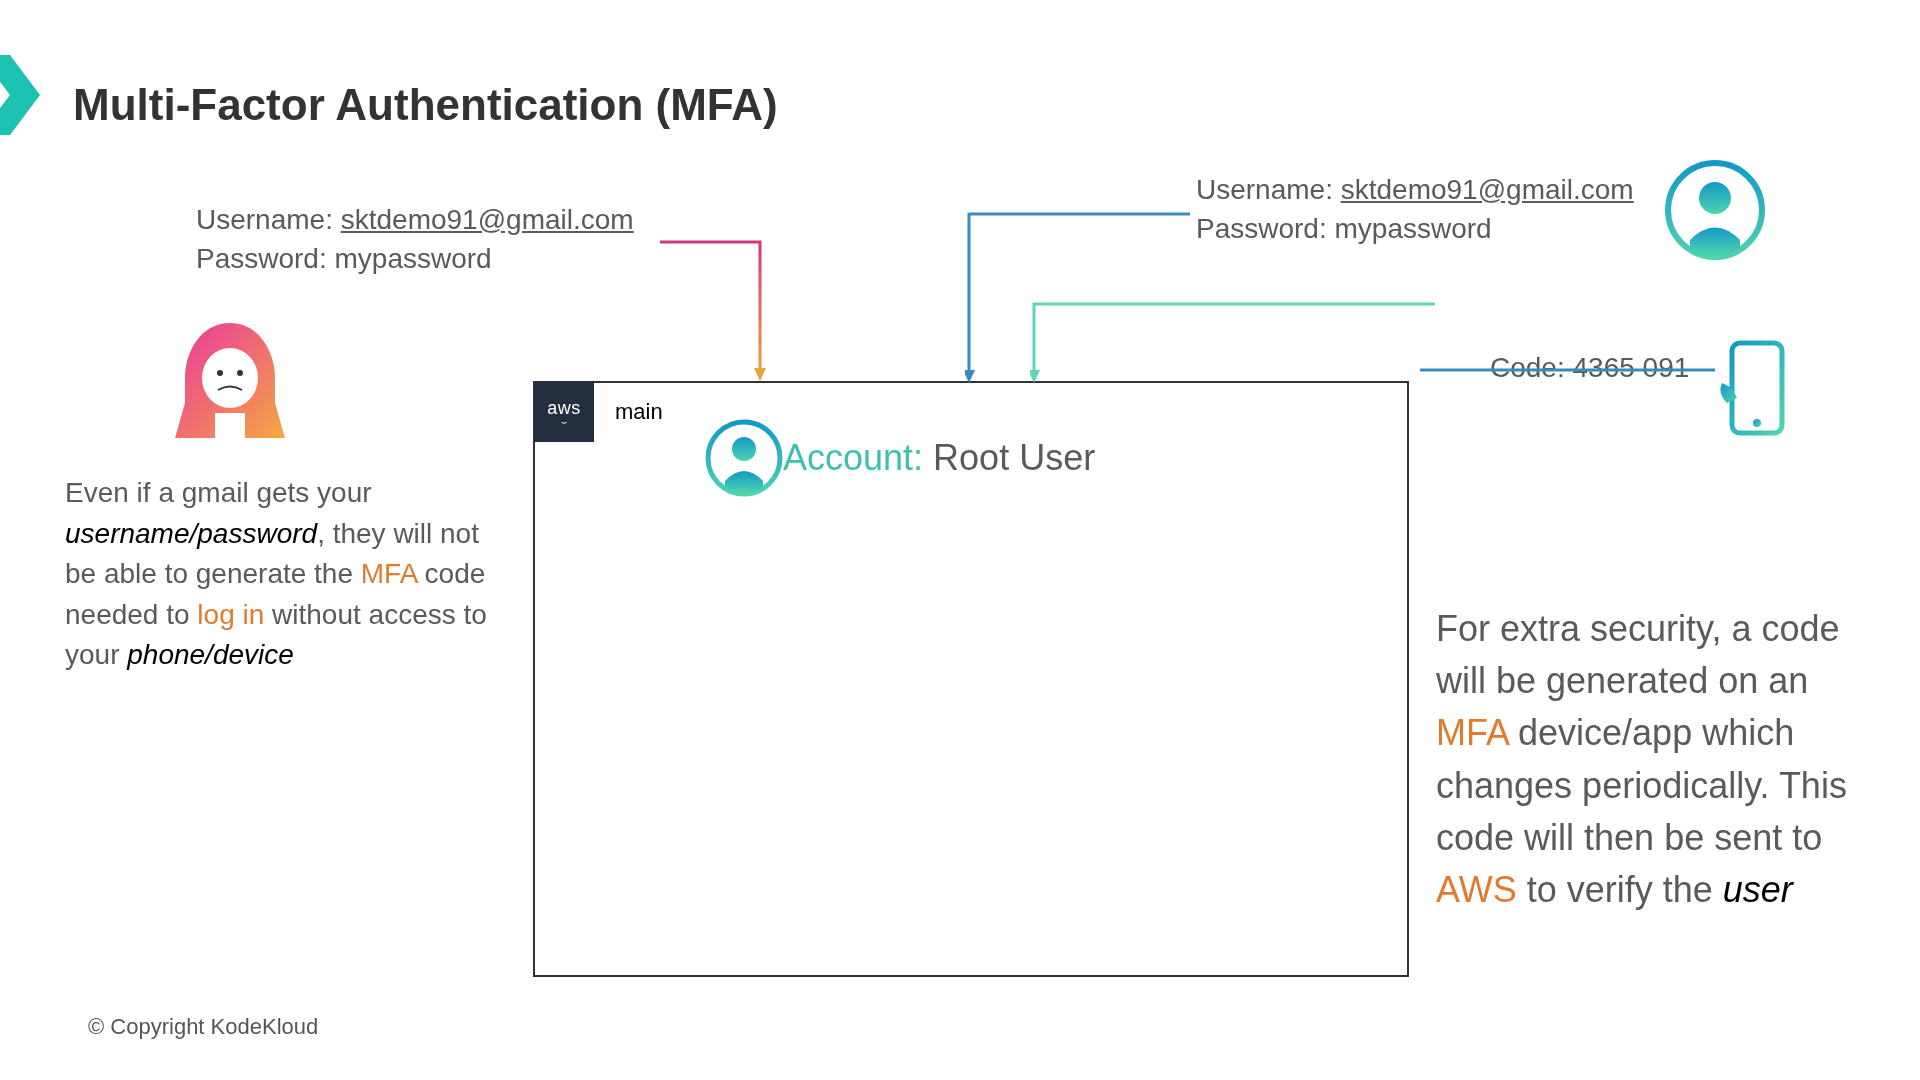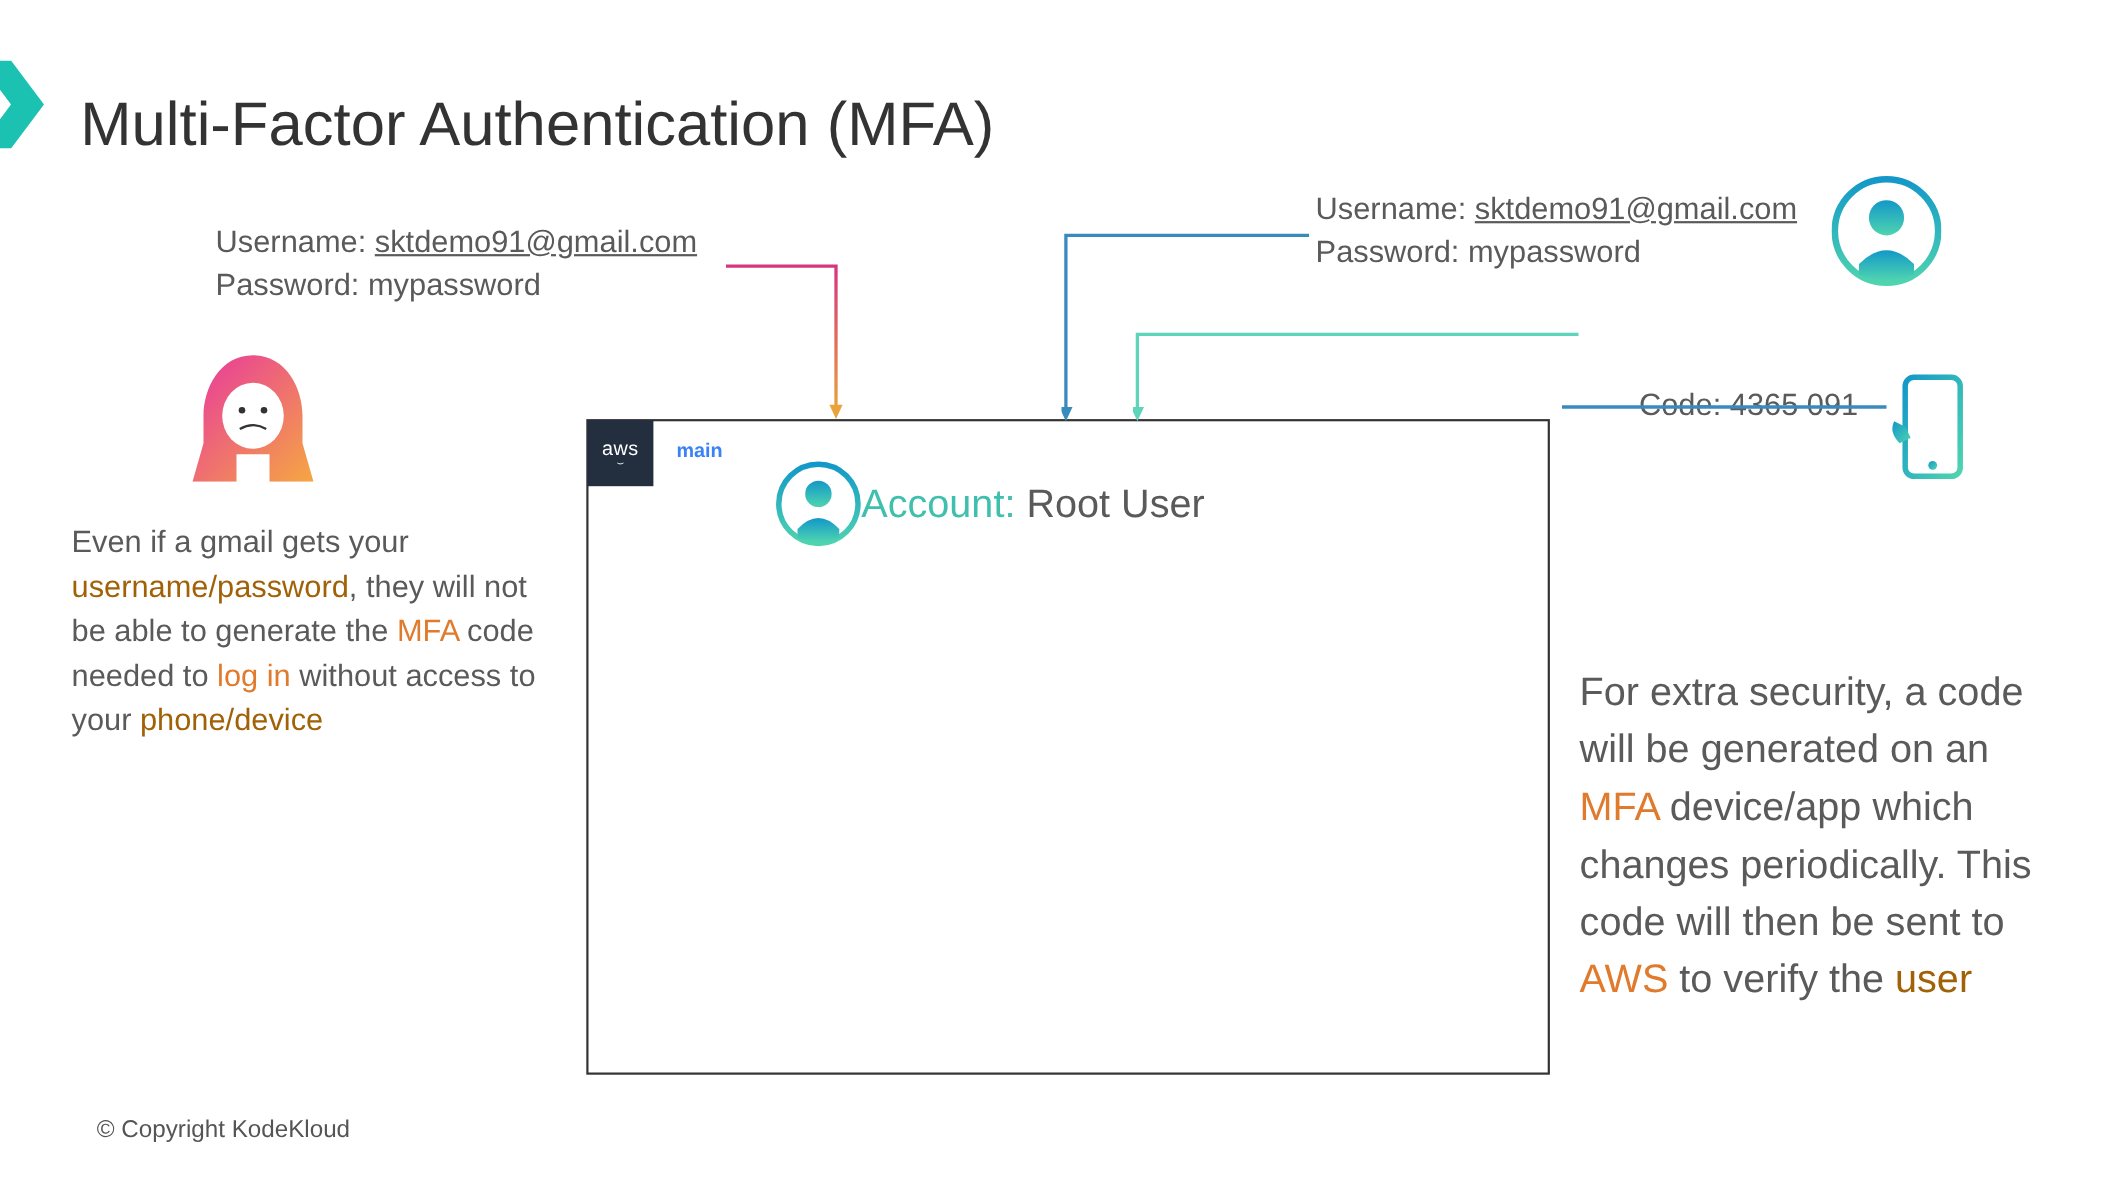--- a/index.html
+++ b/index.html
@@ -14,23 +14,23 @@
   }
   .corner-chevron {
     position: absolute;
     top: 55px;
     left: -20px;
   }
   .title {
     position: absolute;
     top: 80px;
     left: 73px;
-    font-size: 56px;
+    font-size: 44px;
     color: #333;
-    font-weight: 400;
+    font-weight: 700;
   }
   .hacker-creds {
     position: absolute;
     top: 200px;
     left: 196px;
     font-size: 28px;
     color: #5a5a5a;
     line-height: 1.4;
   }
   .hacker-creds .uline { text-decoration: underline; }
@@ -50,21 +50,21 @@
   }
   .left-para {
     position: absolute;
     top: 473px;
     left: 65px;
     width: 450px;
     font-size: 28px;
     color: #5a5a5a;
     line-height: 1.45;
   }
-  .hl-teal { color: #a16207; }
+  .hl-teal { color: #000000; font-style: italic; }
   .hl-orange { color: #e07b2e; }
   .right-para {
     position: absolute;
     top: 603px;
     left: 1436px;
     width: 430px;
     font-size: 36px;
     color: #5a5a5a;
     line-height: 1.45;
   }
@@ -90,23 +90,22 @@
     align-items: center;
     justify-content: center;
     font-size: 18px;
   }
   .aws-badge .txt { font-weight: 500; letter-spacing: 0.5px; }
   .aws-badge .smile { font-size: 10px; margin-top: -2px; line-height: 1; }
   .aws-main {
     position: absolute;
     top: 16px;
     left: 80px;
-    font-size: 18px;
-    color: #3b82f6;
-    font-weight: bold;
+    font-size: 22px;
+    color: #000000;
   }
   .account-row {
     position: absolute;
     top: 36px;
     left: 170px;
     display: flex;
     align-items: center;
   }
   .account-text {
     font-size: 36px;

